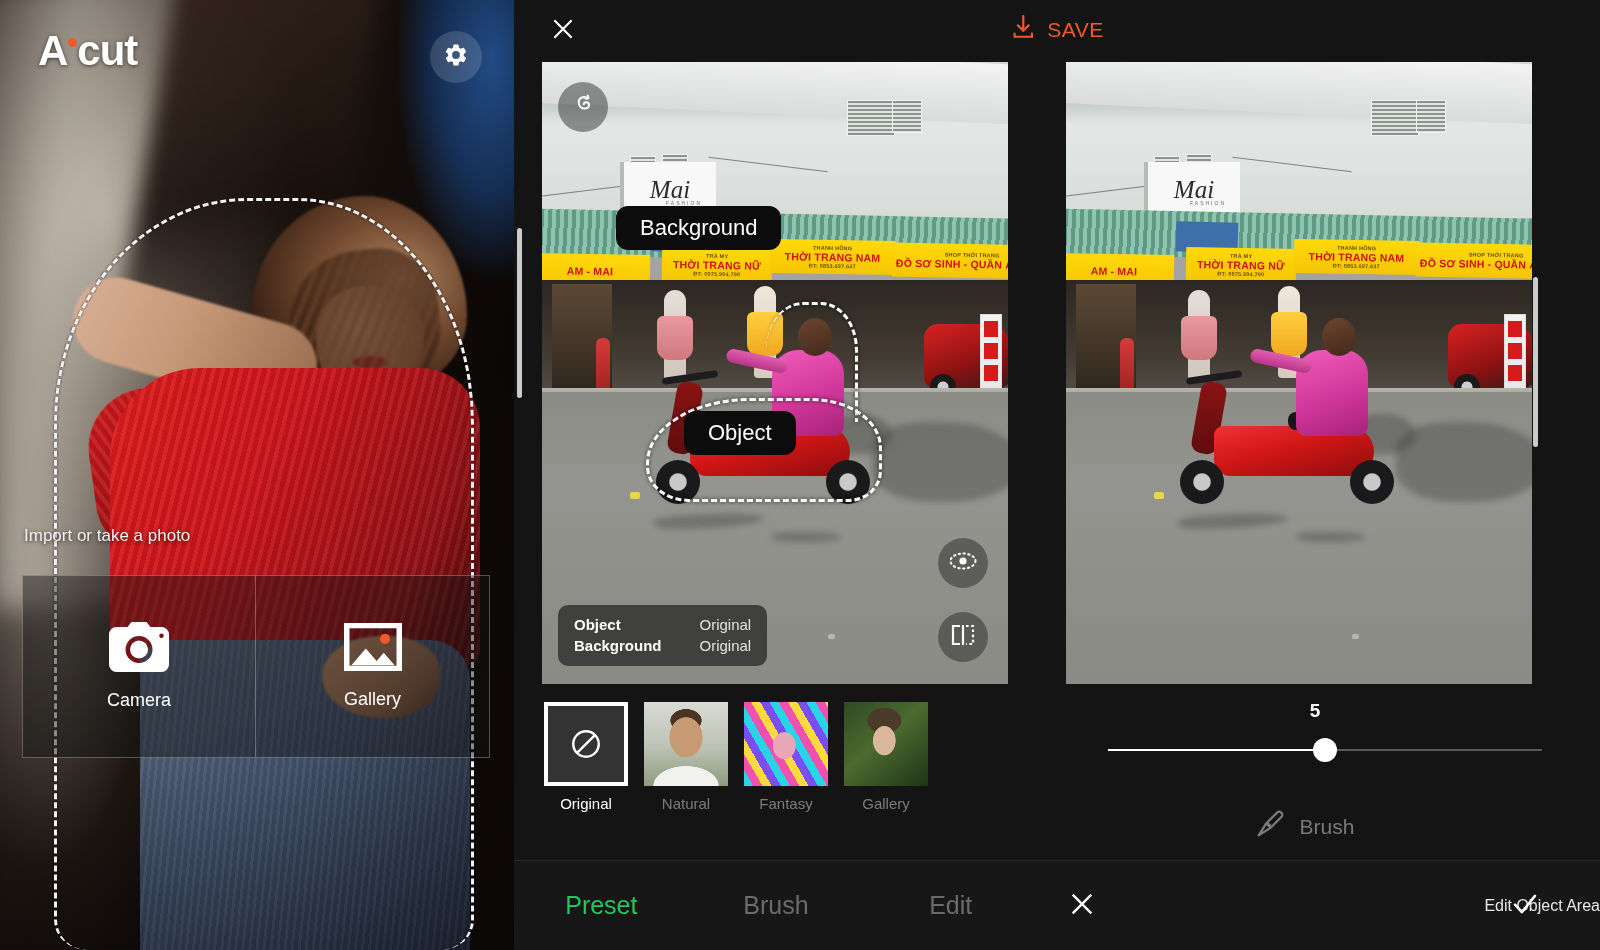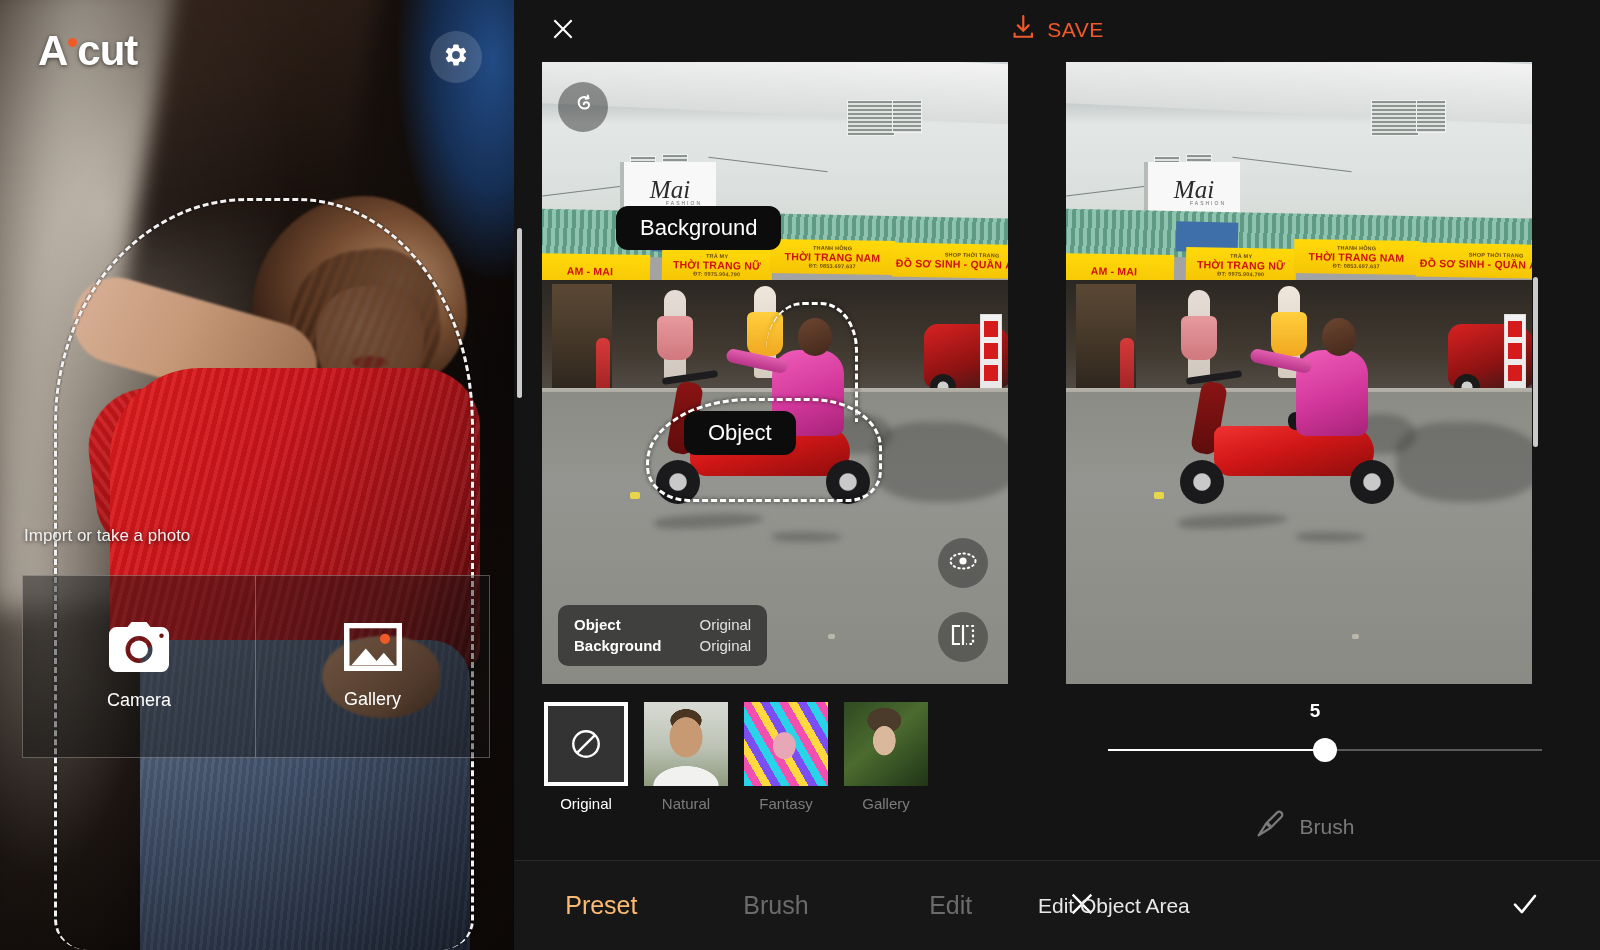--- a/index.html
+++ b/index.html
@@ -570,32 +570,32 @@
   #tabs {
     width: 524px; flex: 0 0 524px;
     display: flex; align-items: center;
   }
   .tab {
     flex: 1 1 33.33%;
     text-align: center;
     font-size: 25px;
     cursor: pointer;
   }
-  .tab.active { color: #fdba74; }
+  .tab.active { color: #22c55e; }
   .tab.inactive { color: #6b6b6b; }
   #action-row {
     flex: 1 1 auto;
     display: flex; align-items: center;
     padding: 0 60px 0 30px;
     position: relative;
   }
   #cancel-edit { cursor: pointer; display: flex; align-items: center; }
   #edit-title {
     position: absolute; left: 0; right: 0;
-    text-align: left; color: #e8e8e8; font-size: 21px;
+    text-align: right; color: #e8e8e8; font-size: 16px;
     pointer-events: none;
   }
   #confirm-edit { margin-left: auto; cursor: pointer; z-index: 2; }
 </style>
 </head>
 <body>
 
 <div id="app">
 
   <div id="left-panel">

